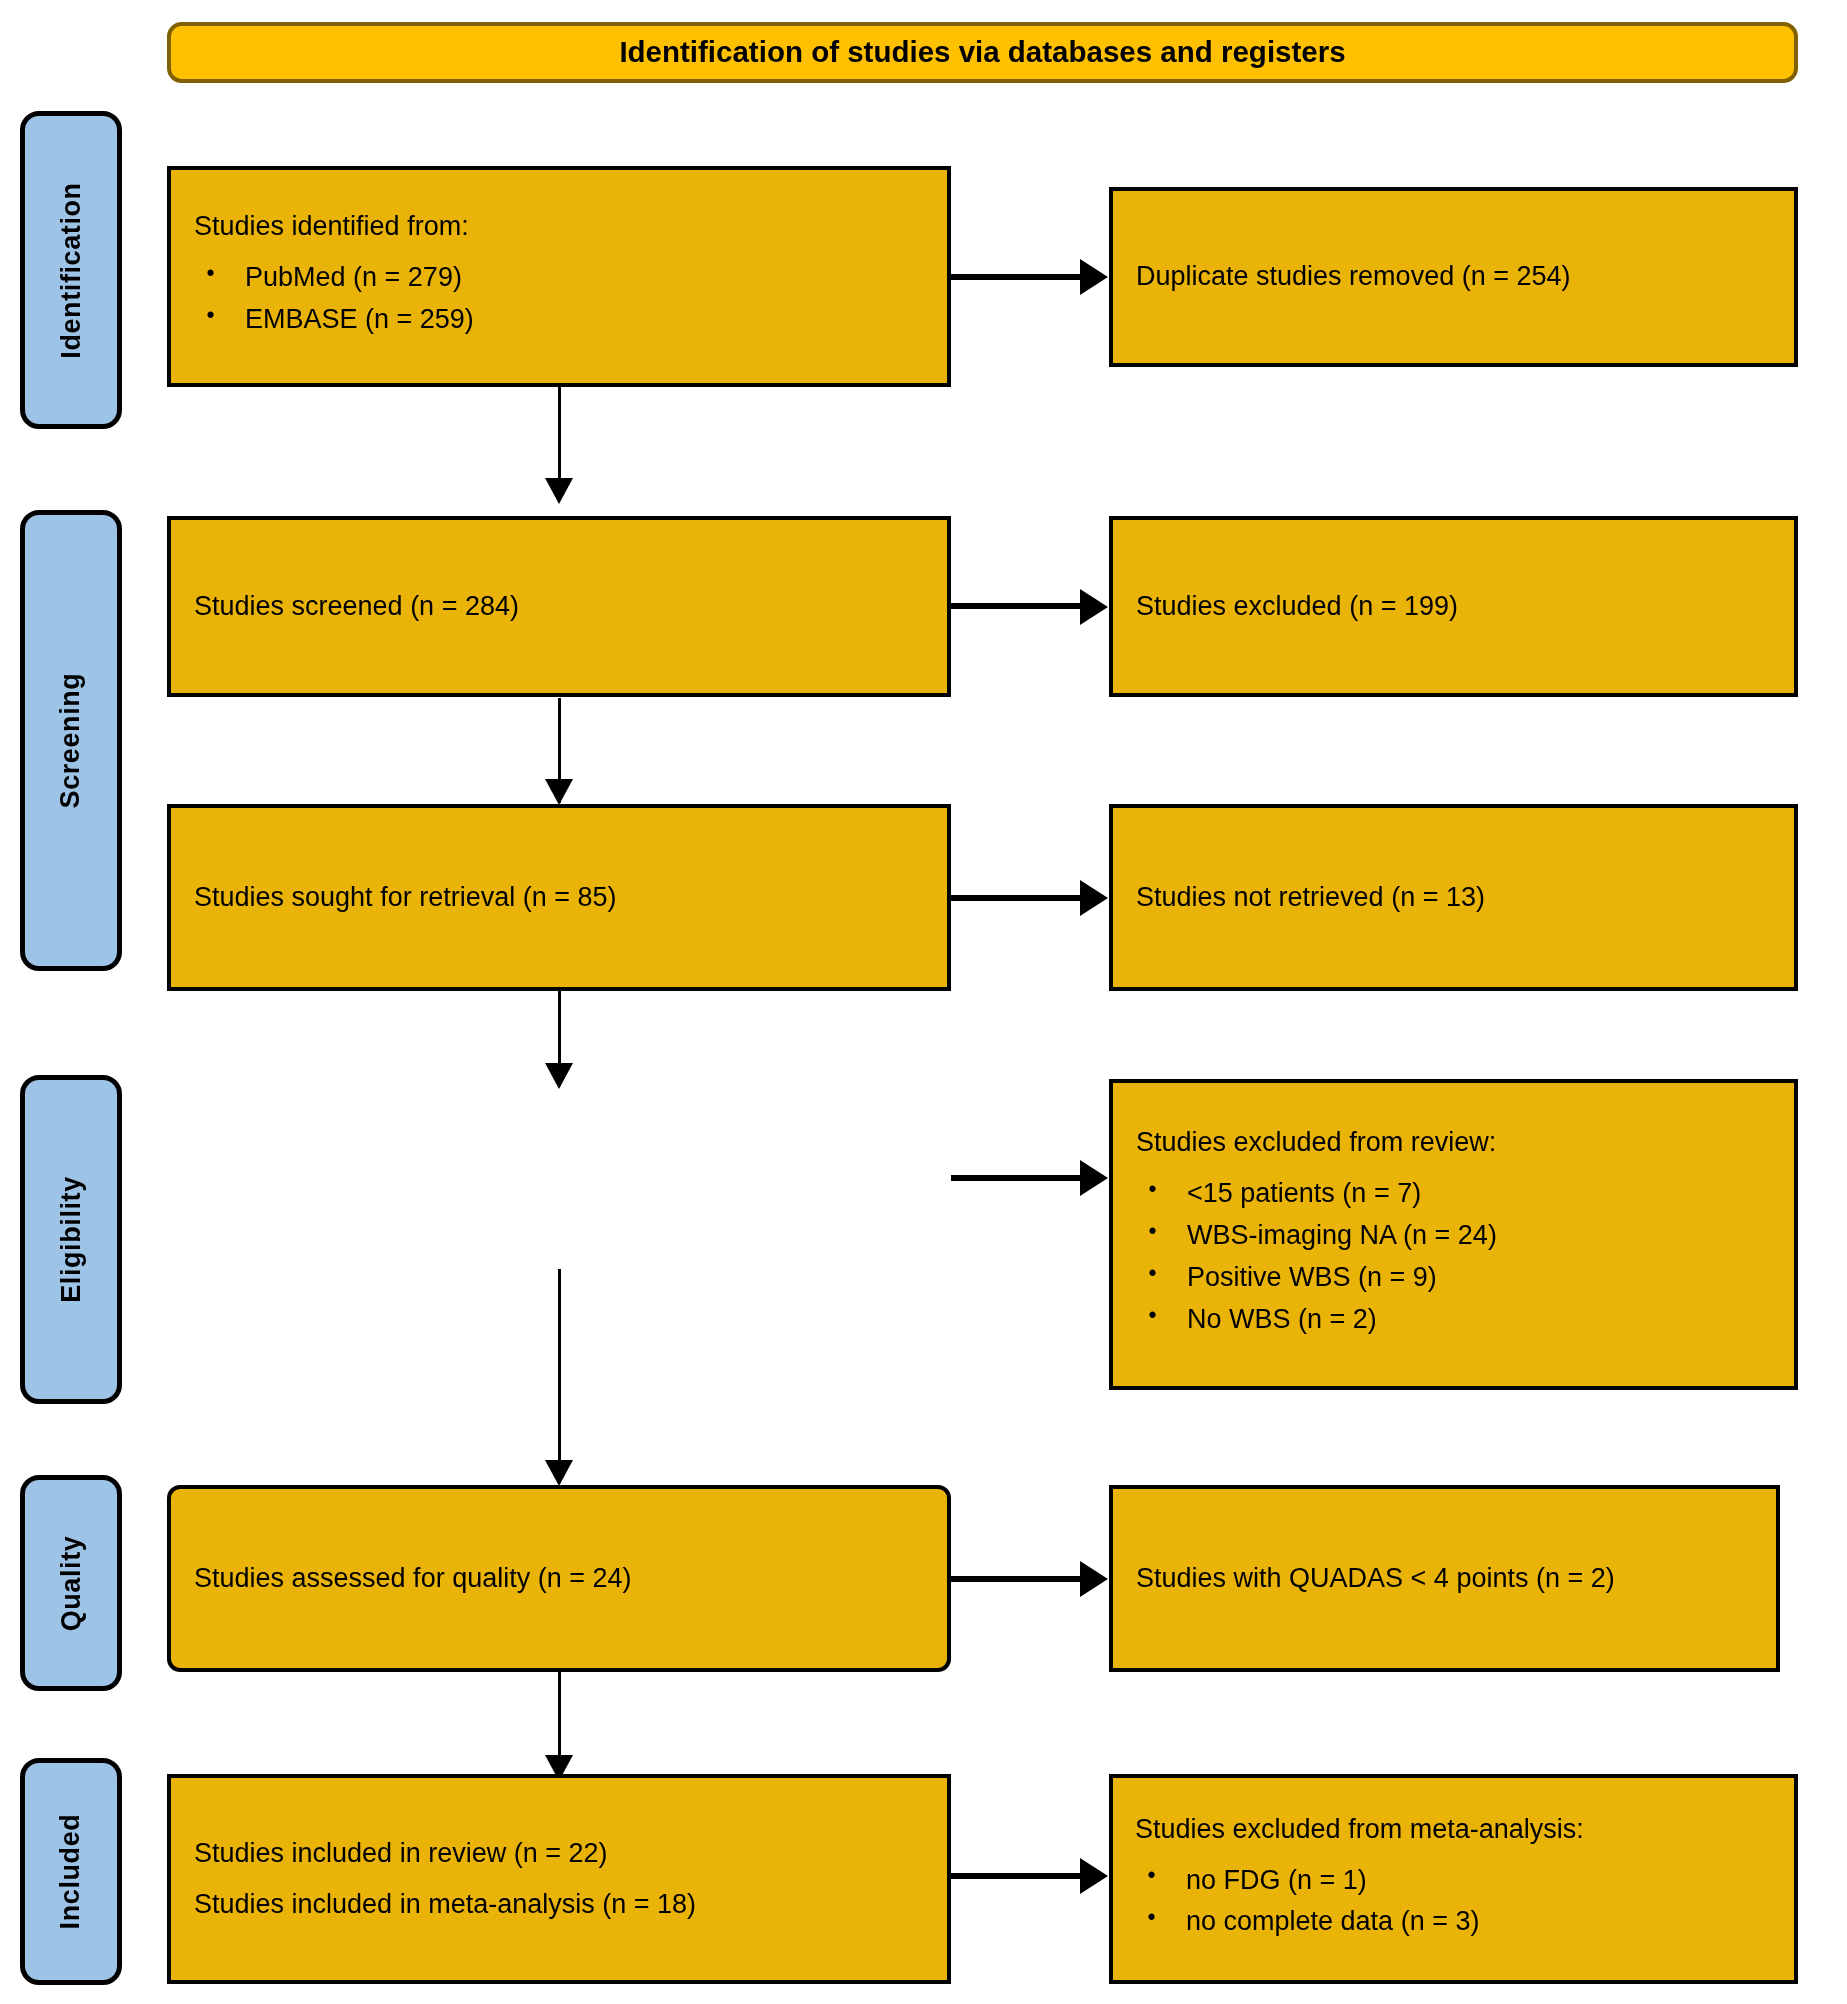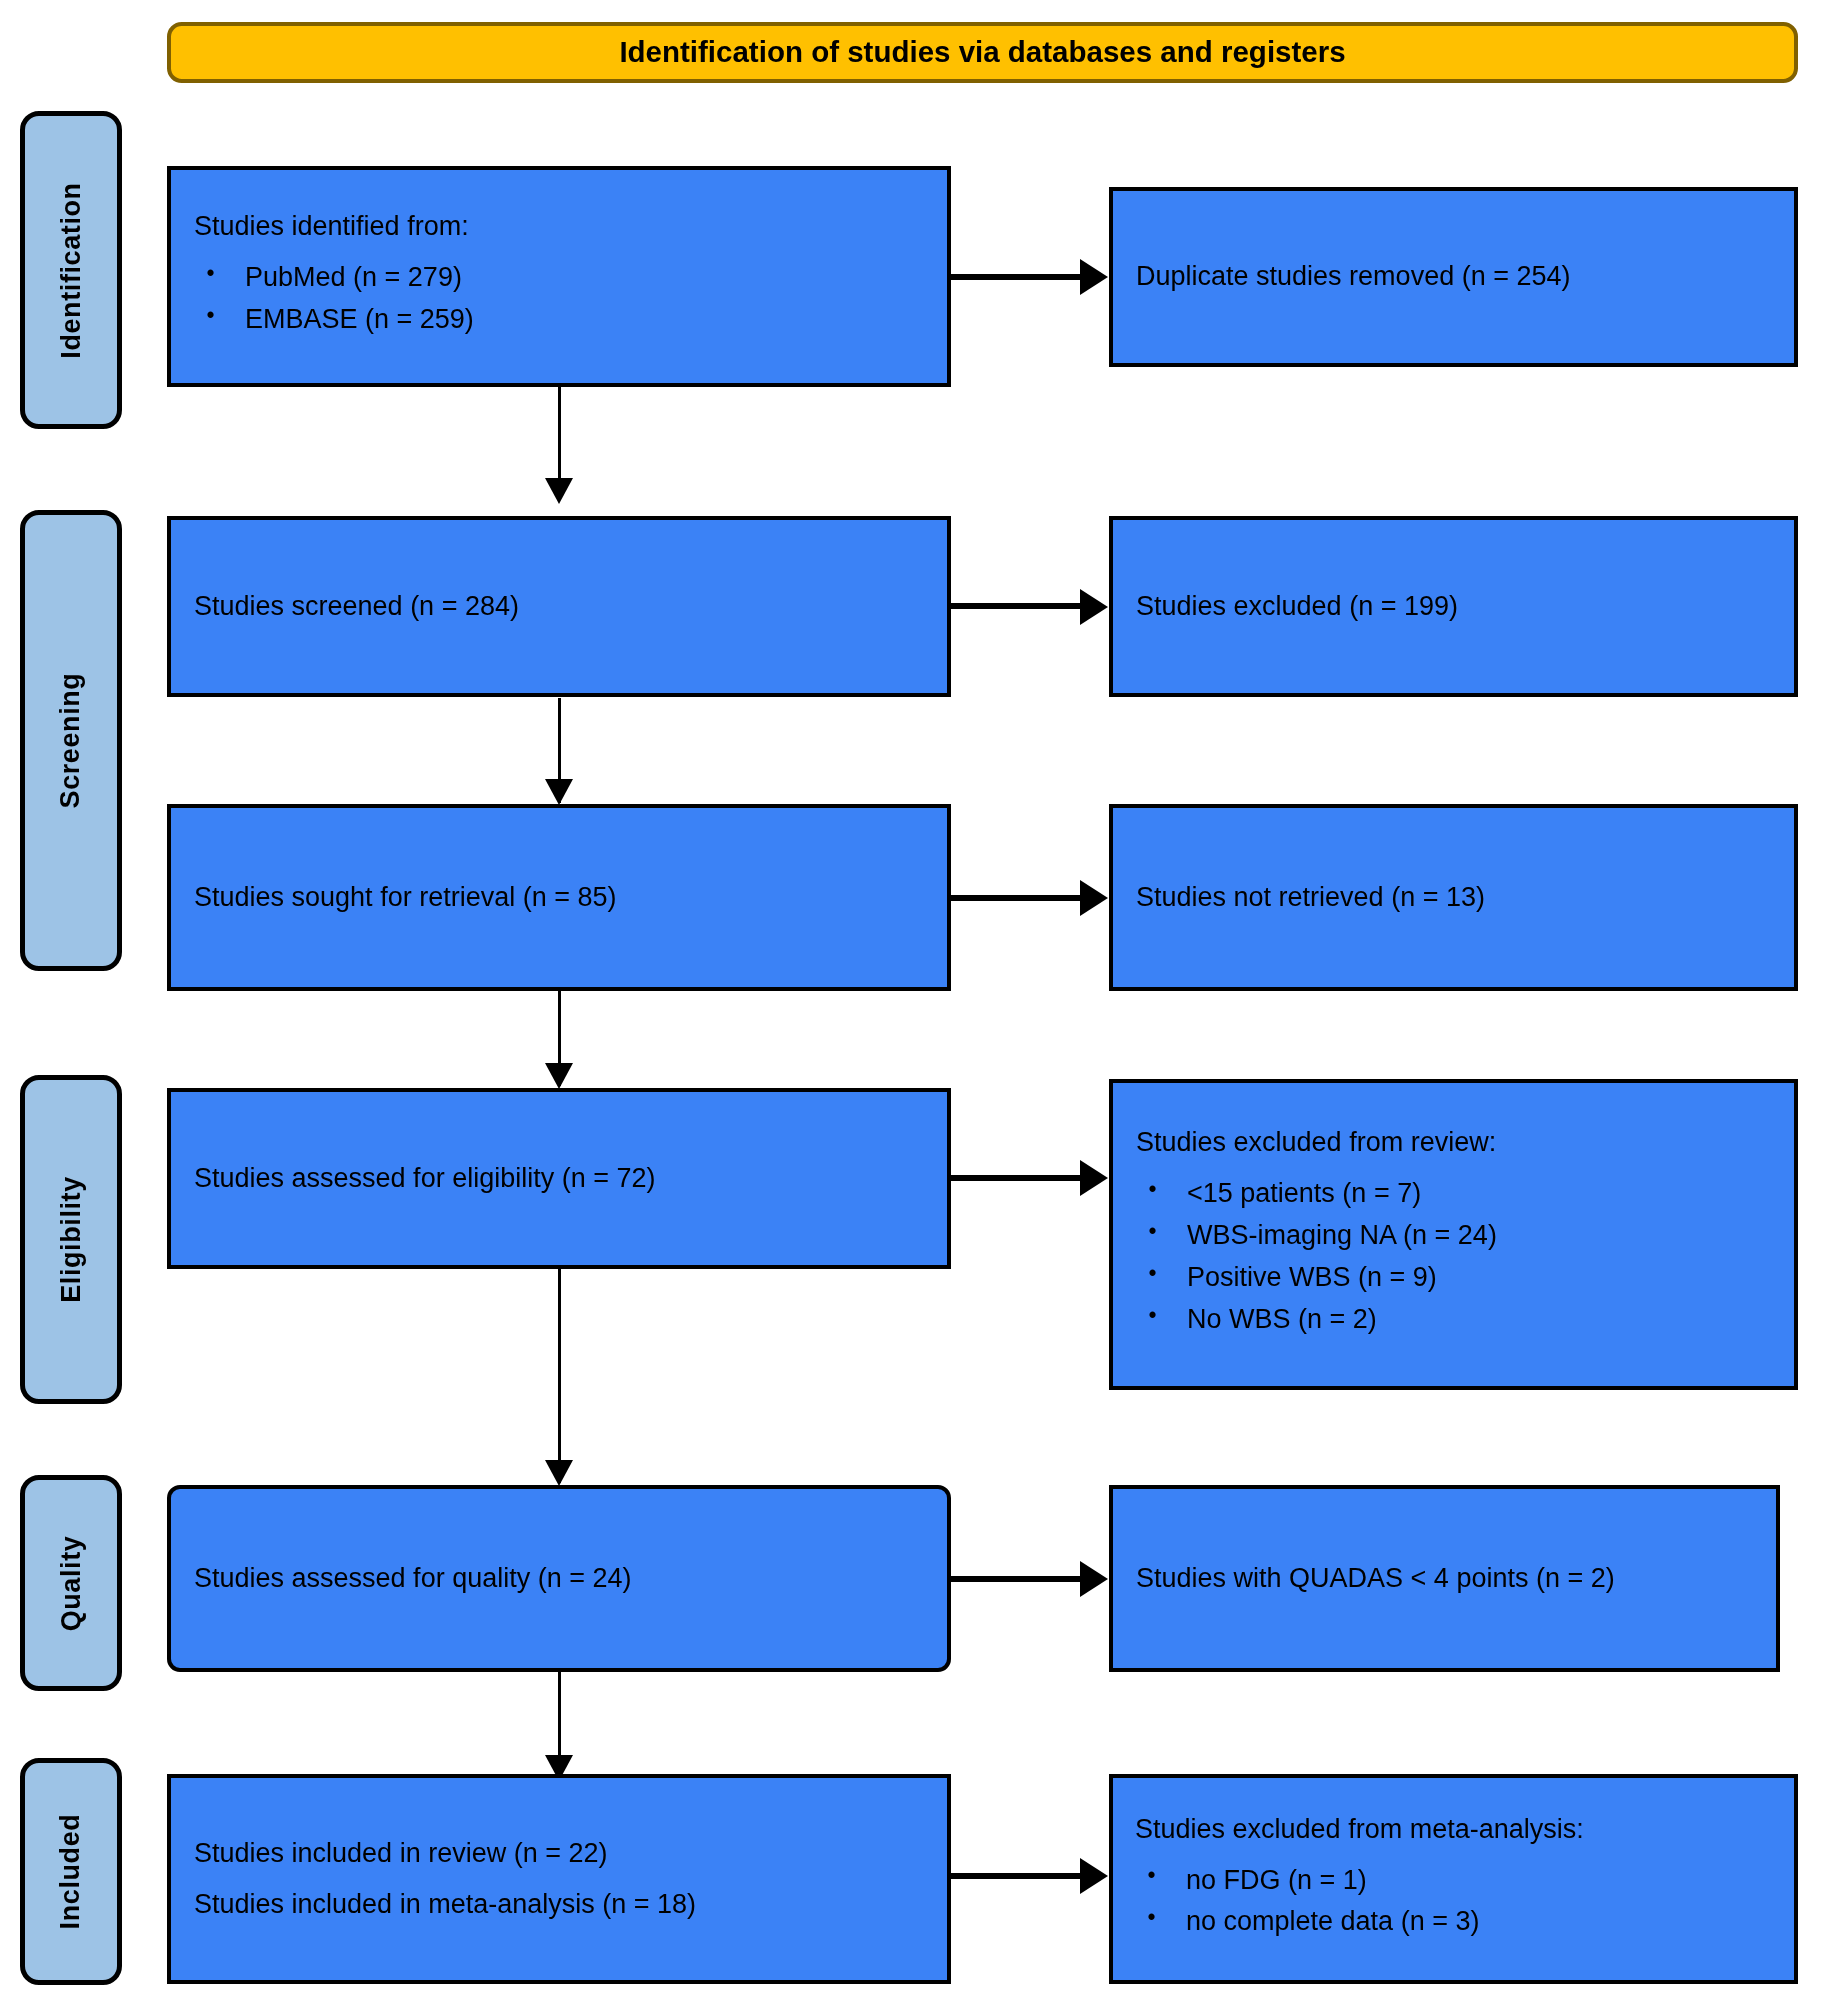--- a/index.html
+++ b/index.html
@@ -60,21 +60,21 @@
     white-space: nowrap;
     font-size: 27px;
     font-weight: bold;
     letter-spacing: 0.6px;
     color: #000000;
   }
 
   
   .pbox {
     position: absolute;
-    background: #3b82f6;
+    background: #eab308;
     border: 4px solid #000000;
     box-sizing: border-box;
     display: flex;
     flex-direction: column;
     justify-content: center;
     padding: 0 23px;
   }
   .pbox .line {
     font-size: 27px;
     line-height: 1.30;
@@ -208,23 +208,20 @@
   <div class="pbox" style="left:1109px; top:804px; width:689px; height:187px;">
     <div class="line">Studies not retrieved (n = 13)</div>
   </div>
 
   <div class="h-stem" style="left:951px; top:895px; width:133px;"></div>
   <div class="h-head" style="left:1080px; top:880px;"></div>
 
   <div class="v-stem" style="left:558px; top:991px; height:95px;"></div>
   <div class="v-head" style="left:545px; top:1063px;"></div>
 
-  <div class="pbox" style="left:167px; top:1088px; width:784px; height:181px;">
-    <div class="line">Studies assessed for eligibility (n = 72)</div>
-  </div>
 
   <div class="pbox" style="left:1109px; top:1079px; width:689px; height:311px;">
     <div class="heading">Studies excluded from review:</div>
     <ul class="bullets">
       <li>&lt;15 patients (n = 7)</li>
       <li>WBS-imaging NA (n = 24)</li>
       <li>Positive WBS (n = 9)</li>
       <li>No WBS (n = 2)</li>
     </ul>
   </div>

